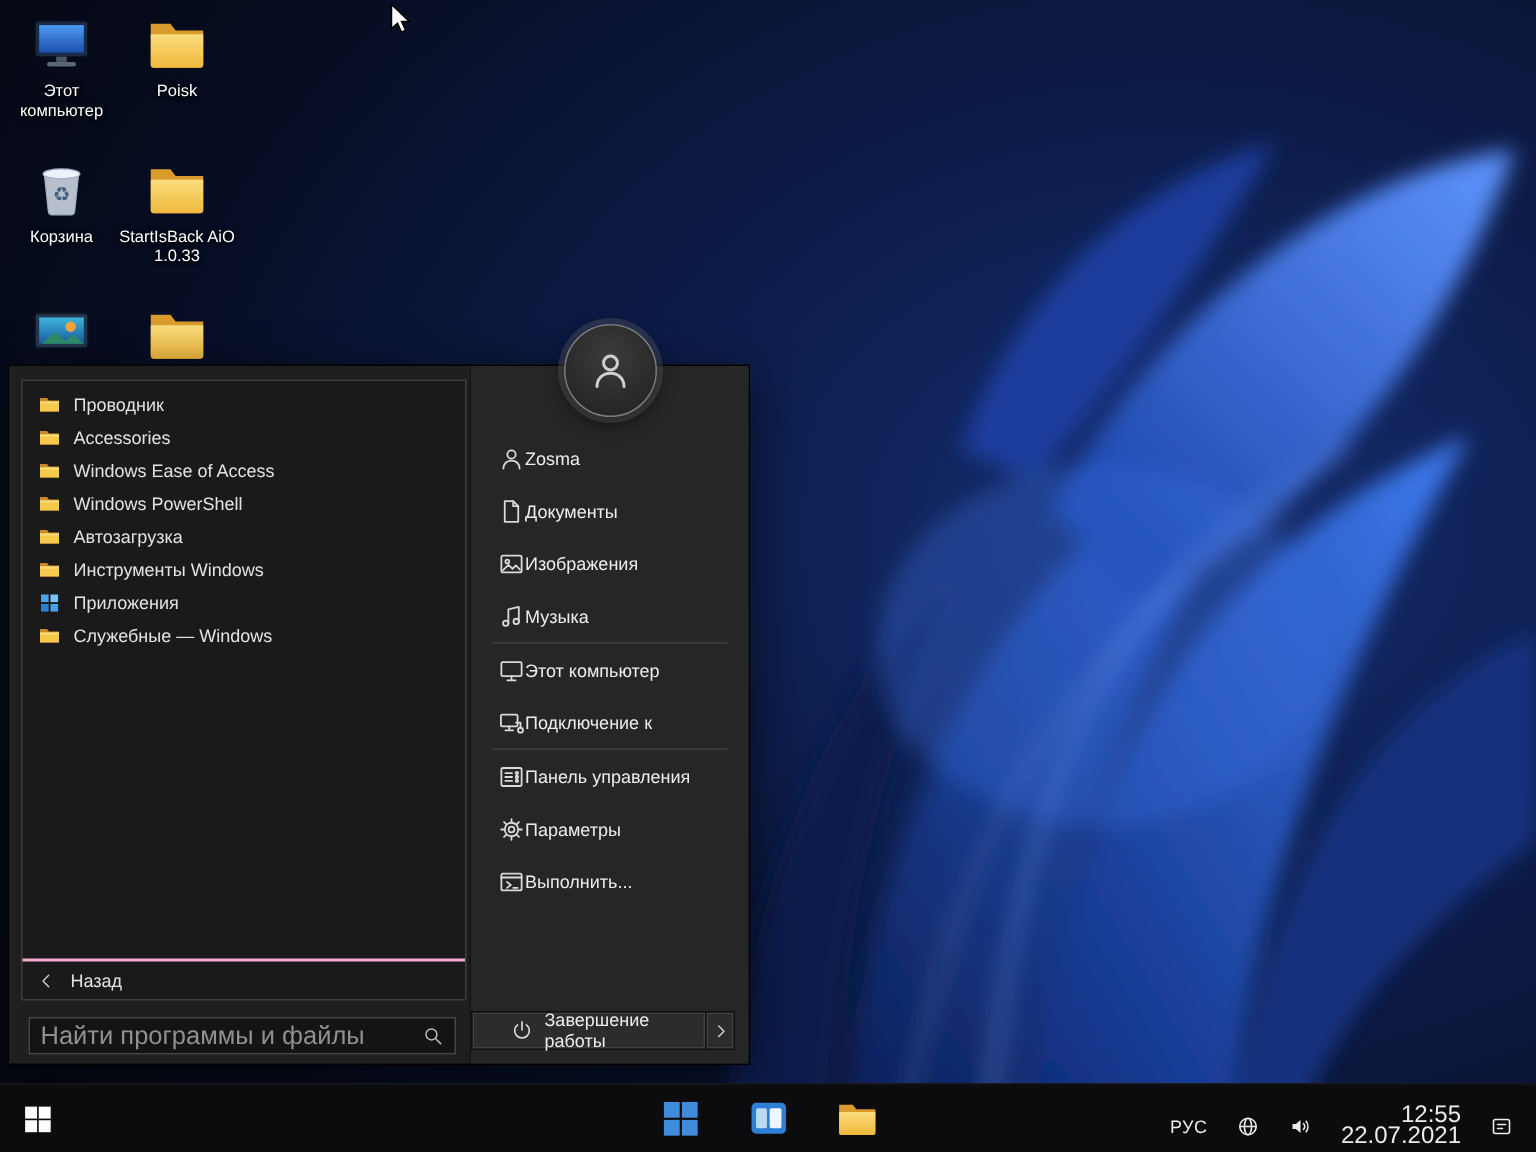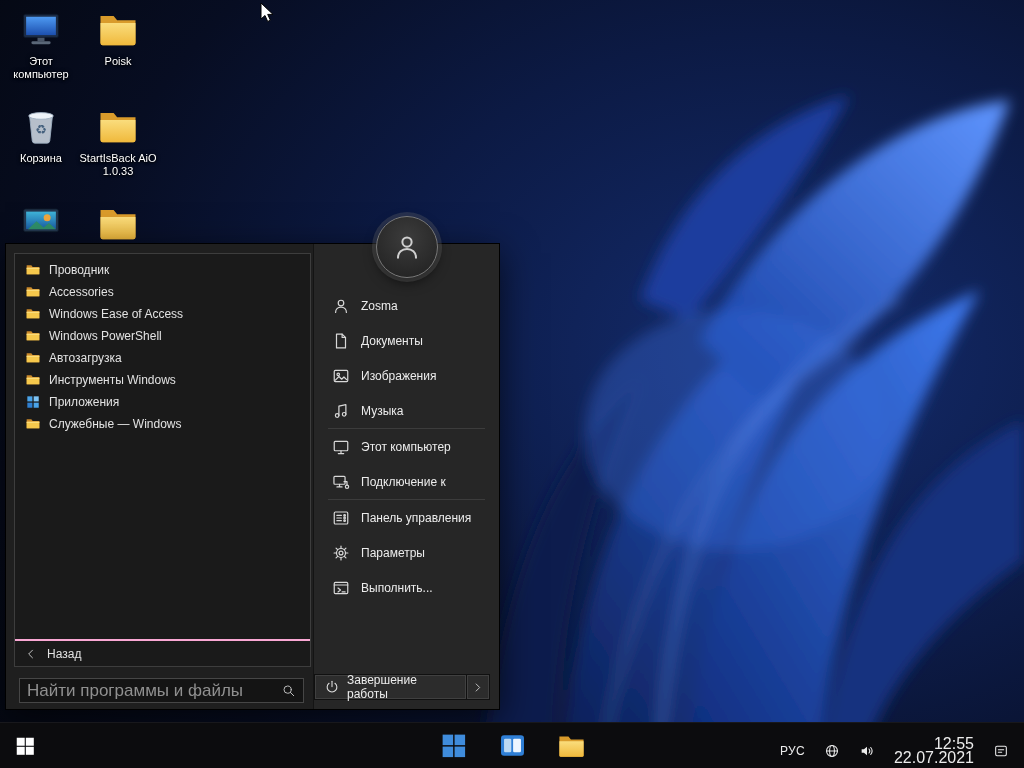--- a/index.html
+++ b/index.html
@@ -37,25 +37,25 @@
   .search-row input::placeholder{color:#909090}
   .search-glyph{width:15px;height:15px;color:#bdbdbd;cursor:pointer}
 
   .sm-right{position:absolute;left:307px;top:0;right:0;height:100%;background:#262626;border-left:1px solid #141414}
   .avatar{position:absolute;left:50%;top:-28px;transform:translateX(-50%);width:62px;height:62px;border-radius:50%;
     background:radial-gradient(circle at 50% 35%, #3c3c3c, #1f1f1f);border:1px solid #7a7a7a;
     box-shadow:0 0 0 4px rgba(110,110,110,.28),0 5px 12px rgba(0,0,0,.55);
     display:flex;align-items:center;justify-content:center;color:#cfcfcf;cursor:pointer}
   .avatar svg{width:30px;height:30px}
   .r-list{position:absolute;top:44px;left:0;right:0}
-  .r-item{display:flex;align-items:center;gap:11px;height:35px;padding:0 12px 0 18px;font-size:12px;cursor:default;color:#ececec}
+  .r-item{display:flex;align-items:center;height:35px;padding:0 12px 0 18px;font-size:12px;cursor:default;color:#ececec}
   .r-item .mi18{width:18px;height:18px;flex:0 0 18px;color:#d9d9d9}
   .r-div{height:1px;background:#3c3c3c;margin:0 14px}
   .shutdown{position:absolute;right:9px;bottom:9px;display:flex}
-  .shutdown-btn{display:flex;align-items:center;gap:7px;height:26px;padding:0 9px;font-size:12px;color:#ececec;
+  .shutdown-btn{display:flex;align-items:center;gap:7px;height:26px;padding:0 25px;font-size:12px;color:#ececec;
     background:#2c2c2c;border:1px solid #101010;box-shadow:inset 0 0 0 1px #404040;cursor:pointer}
   .shutdown-btn .mi16{color:#e0e0e0}
   .shutdown-arrow{width:24px;height:26px;display:flex;align-items:center;justify-content:center;color:#d8d8d8;
     background:#2c2c2c;border:1px solid #101010;border-left:0;box-shadow:inset 0 0 0 1px #404040;cursor:pointer}
   .shutdown-arrow svg{width:13px;height:13px}
 
   
   .taskbar{position:absolute;left:0;bottom:0;width:1024px;height:46px;background:#0c0c0e;z-index:40;
     display:flex;align-items:center;border-top:1px solid #18181c}
   .start-btn{width:50px;height:100%;display:flex;align-items:center;justify-content:center;cursor:pointer;color:#fff}

